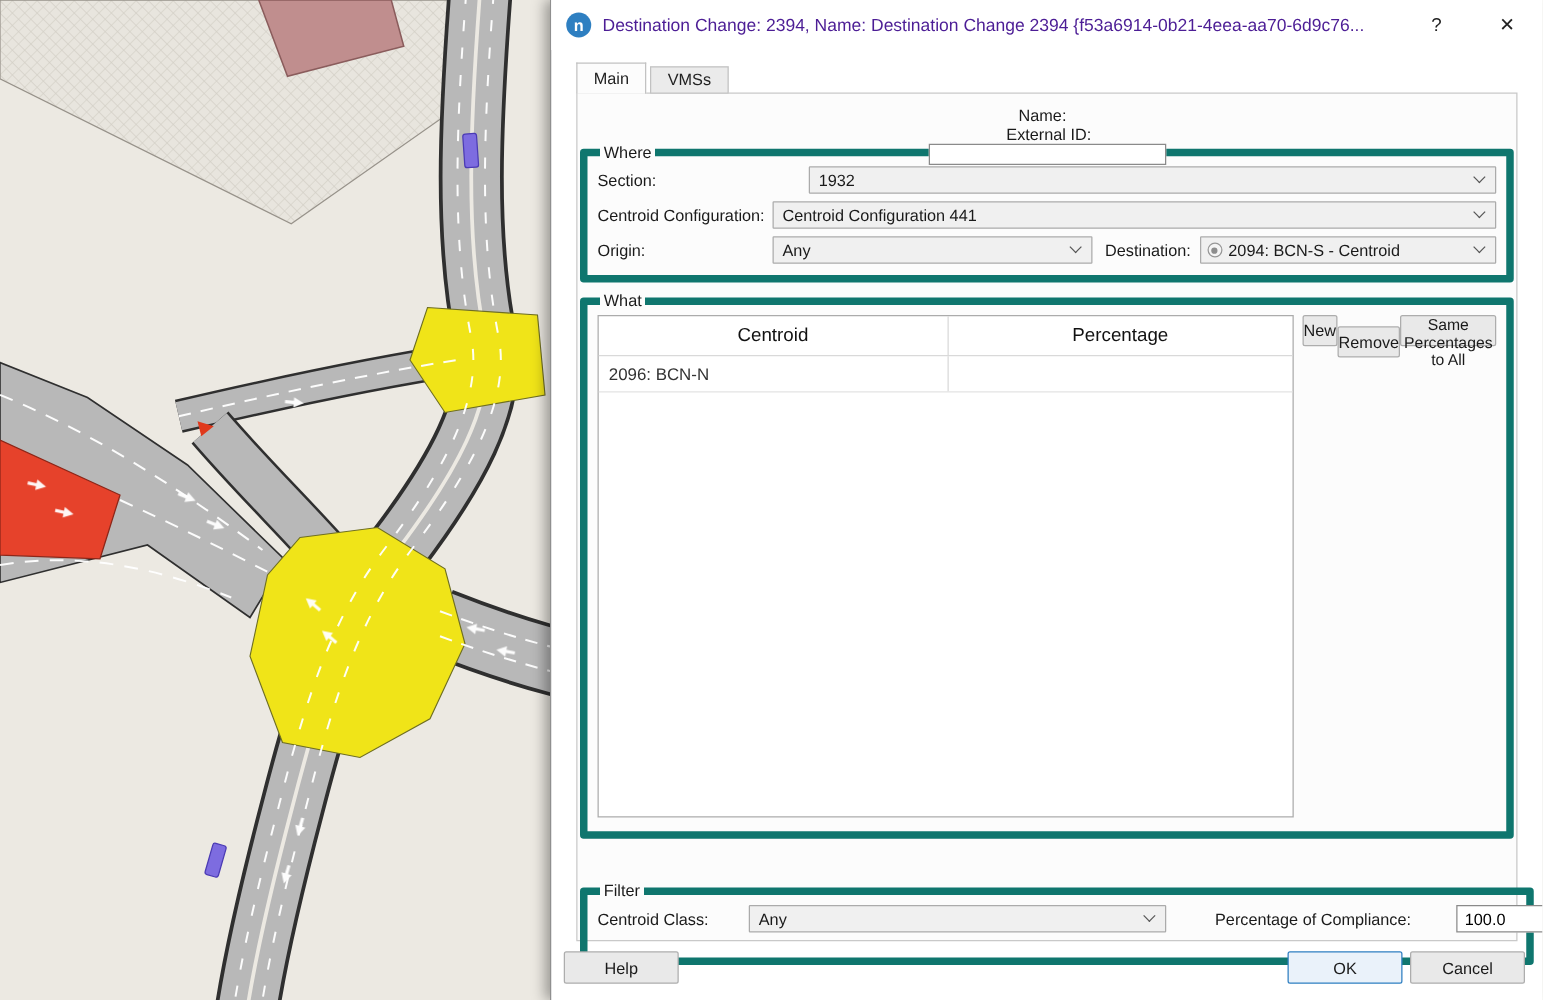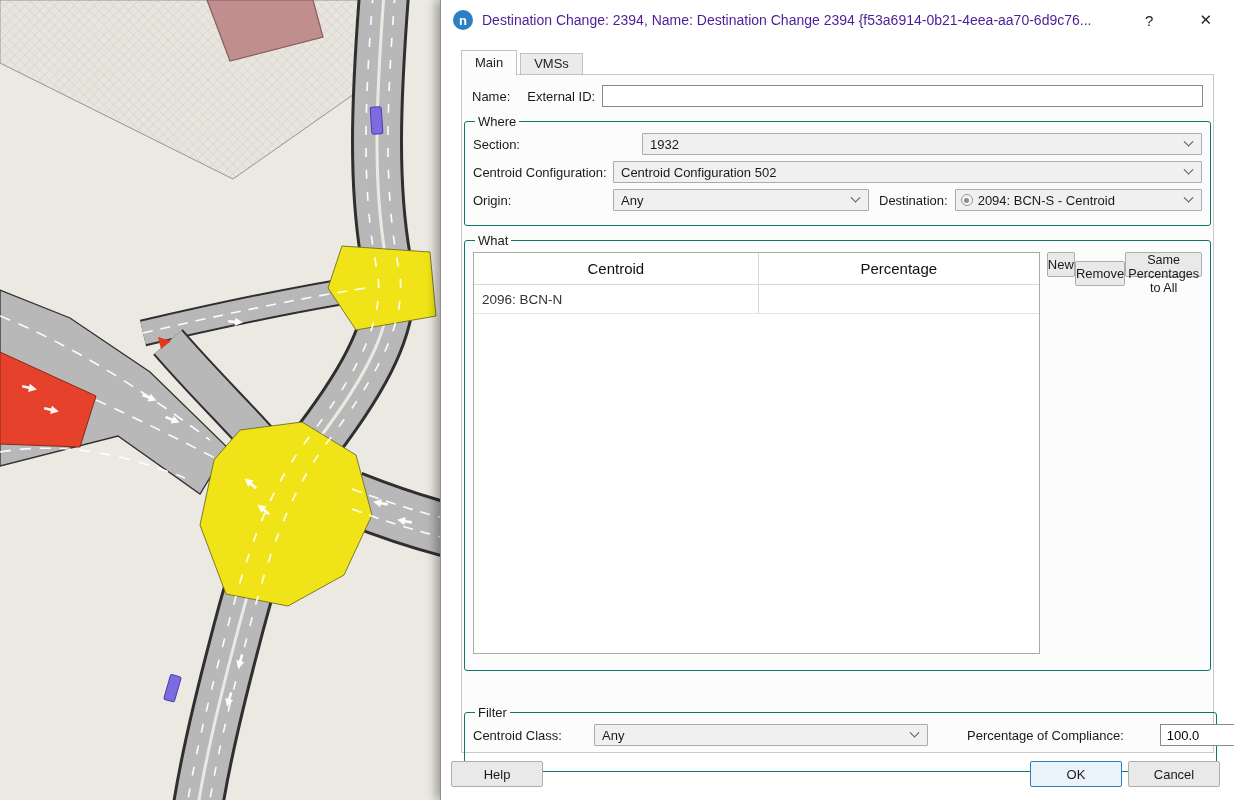--- a/index.html
+++ b/index.html
@@ -38,32 +38,32 @@
   .tbtn.help { margin-right: 46px; }
 
   .tabs { position: absolute; left: 20px; top: 50px; height: 25px; display: flex; align-items: flex-end; z-index: 5; }
   .tab { height: 22px; line-height: 20px; padding: 0 13px; background: #ebebeb;
          border: 1px solid #c2c2c2; margin-right: 3px; font-size: 13px; color: #222; cursor: pointer; }
   .tab.active { height: 25px; line-height: 24px; background: #fcfcfc; border-bottom: none; }
 
   .frame { position: absolute; left: 20px; right: 20px; top: 74px; height: 679px;
            border: 1px solid #c9c9c9; background: #fcfcfc; padding: 0 2px; }
 
-  .row { display: flex; align-items: center; }
+  .row { display: flex; align-items: center; flex-direction: column; }
   .name-row { margin: 10px 8px 0 8px; height: 22px; }
   .flabel { font-size: 13px; color: #1a1a1a; flex-shrink: 0; width: 140px; }
   .flabel.auto { width: auto; margin-right: 7px; }
   .flabel.ml { margin-left: 10px; }
   .flabel.w88 { width: 92px; }
 
   .tinput { height: 22px; border: 1px solid #8a8a8a; background: #fff; font-family: inherit;
             font-size: 13px; padding: 0 6px; flex: 1 1 0; min-width: 0; }
   .tinput.w133 { flex: 0 0 133px; }
 
-  .fs { border: 1px solid #0f766e; border-radius: 3px; margin: 7px 0 0 0; padding: 2px 8px 6px 8px; background: transparent; }
+  .fs { border: 6px solid #0f766e; border-radius: 3px; margin: 7px 0 0 0; padding: 2px 8px 6px 8px; background: transparent; }
   .fs legend { font-size: 13px; color: #1a1a1a; padding: 0 3px; margin-left: 2px; }
   .fs-where { height: 112px; }
   .fs-what { height: 438px; }
   .fs-filter { height: 67px; margin-top: 34px; }
 
   .frow { display: flex; align-items: center; height: 22px; margin-top: 6px; }
   .frow.first { margin-top: 2px; gap: 29px; }
 
   .combo { height: 22px; background: #f0f0f0; border: 1px solid #ababab; border-radius: 1px;
            display: flex; align-items: center; cursor: pointer; min-width: 0; }
@@ -204,21 +204,21 @@
         <div class="frow first">
           <span class="flabel">Section:</span>
           <div class="combo grow">
             <span class="cval">1932</span>
             <span class="caret"></span>
           </div>
         </div>
         <div class="frow">
           <span class="flabel">Centroid Configuration:</span>
           <div class="combo grow">
-            <span class="cval">Centroid Configuration 502</span>
+            <span class="cval">Centroid Configuration 441</span>
             <span class="caret"></span>
           </div>
         </div>
         <div class="frow">
           <span class="flabel">Origin:</span>
           <div class="combo w256">
             <span class="cval">Any</span>
             <span class="caret"></span>
           </div>
           <span class="flabel auto ml">Destination:</span>

